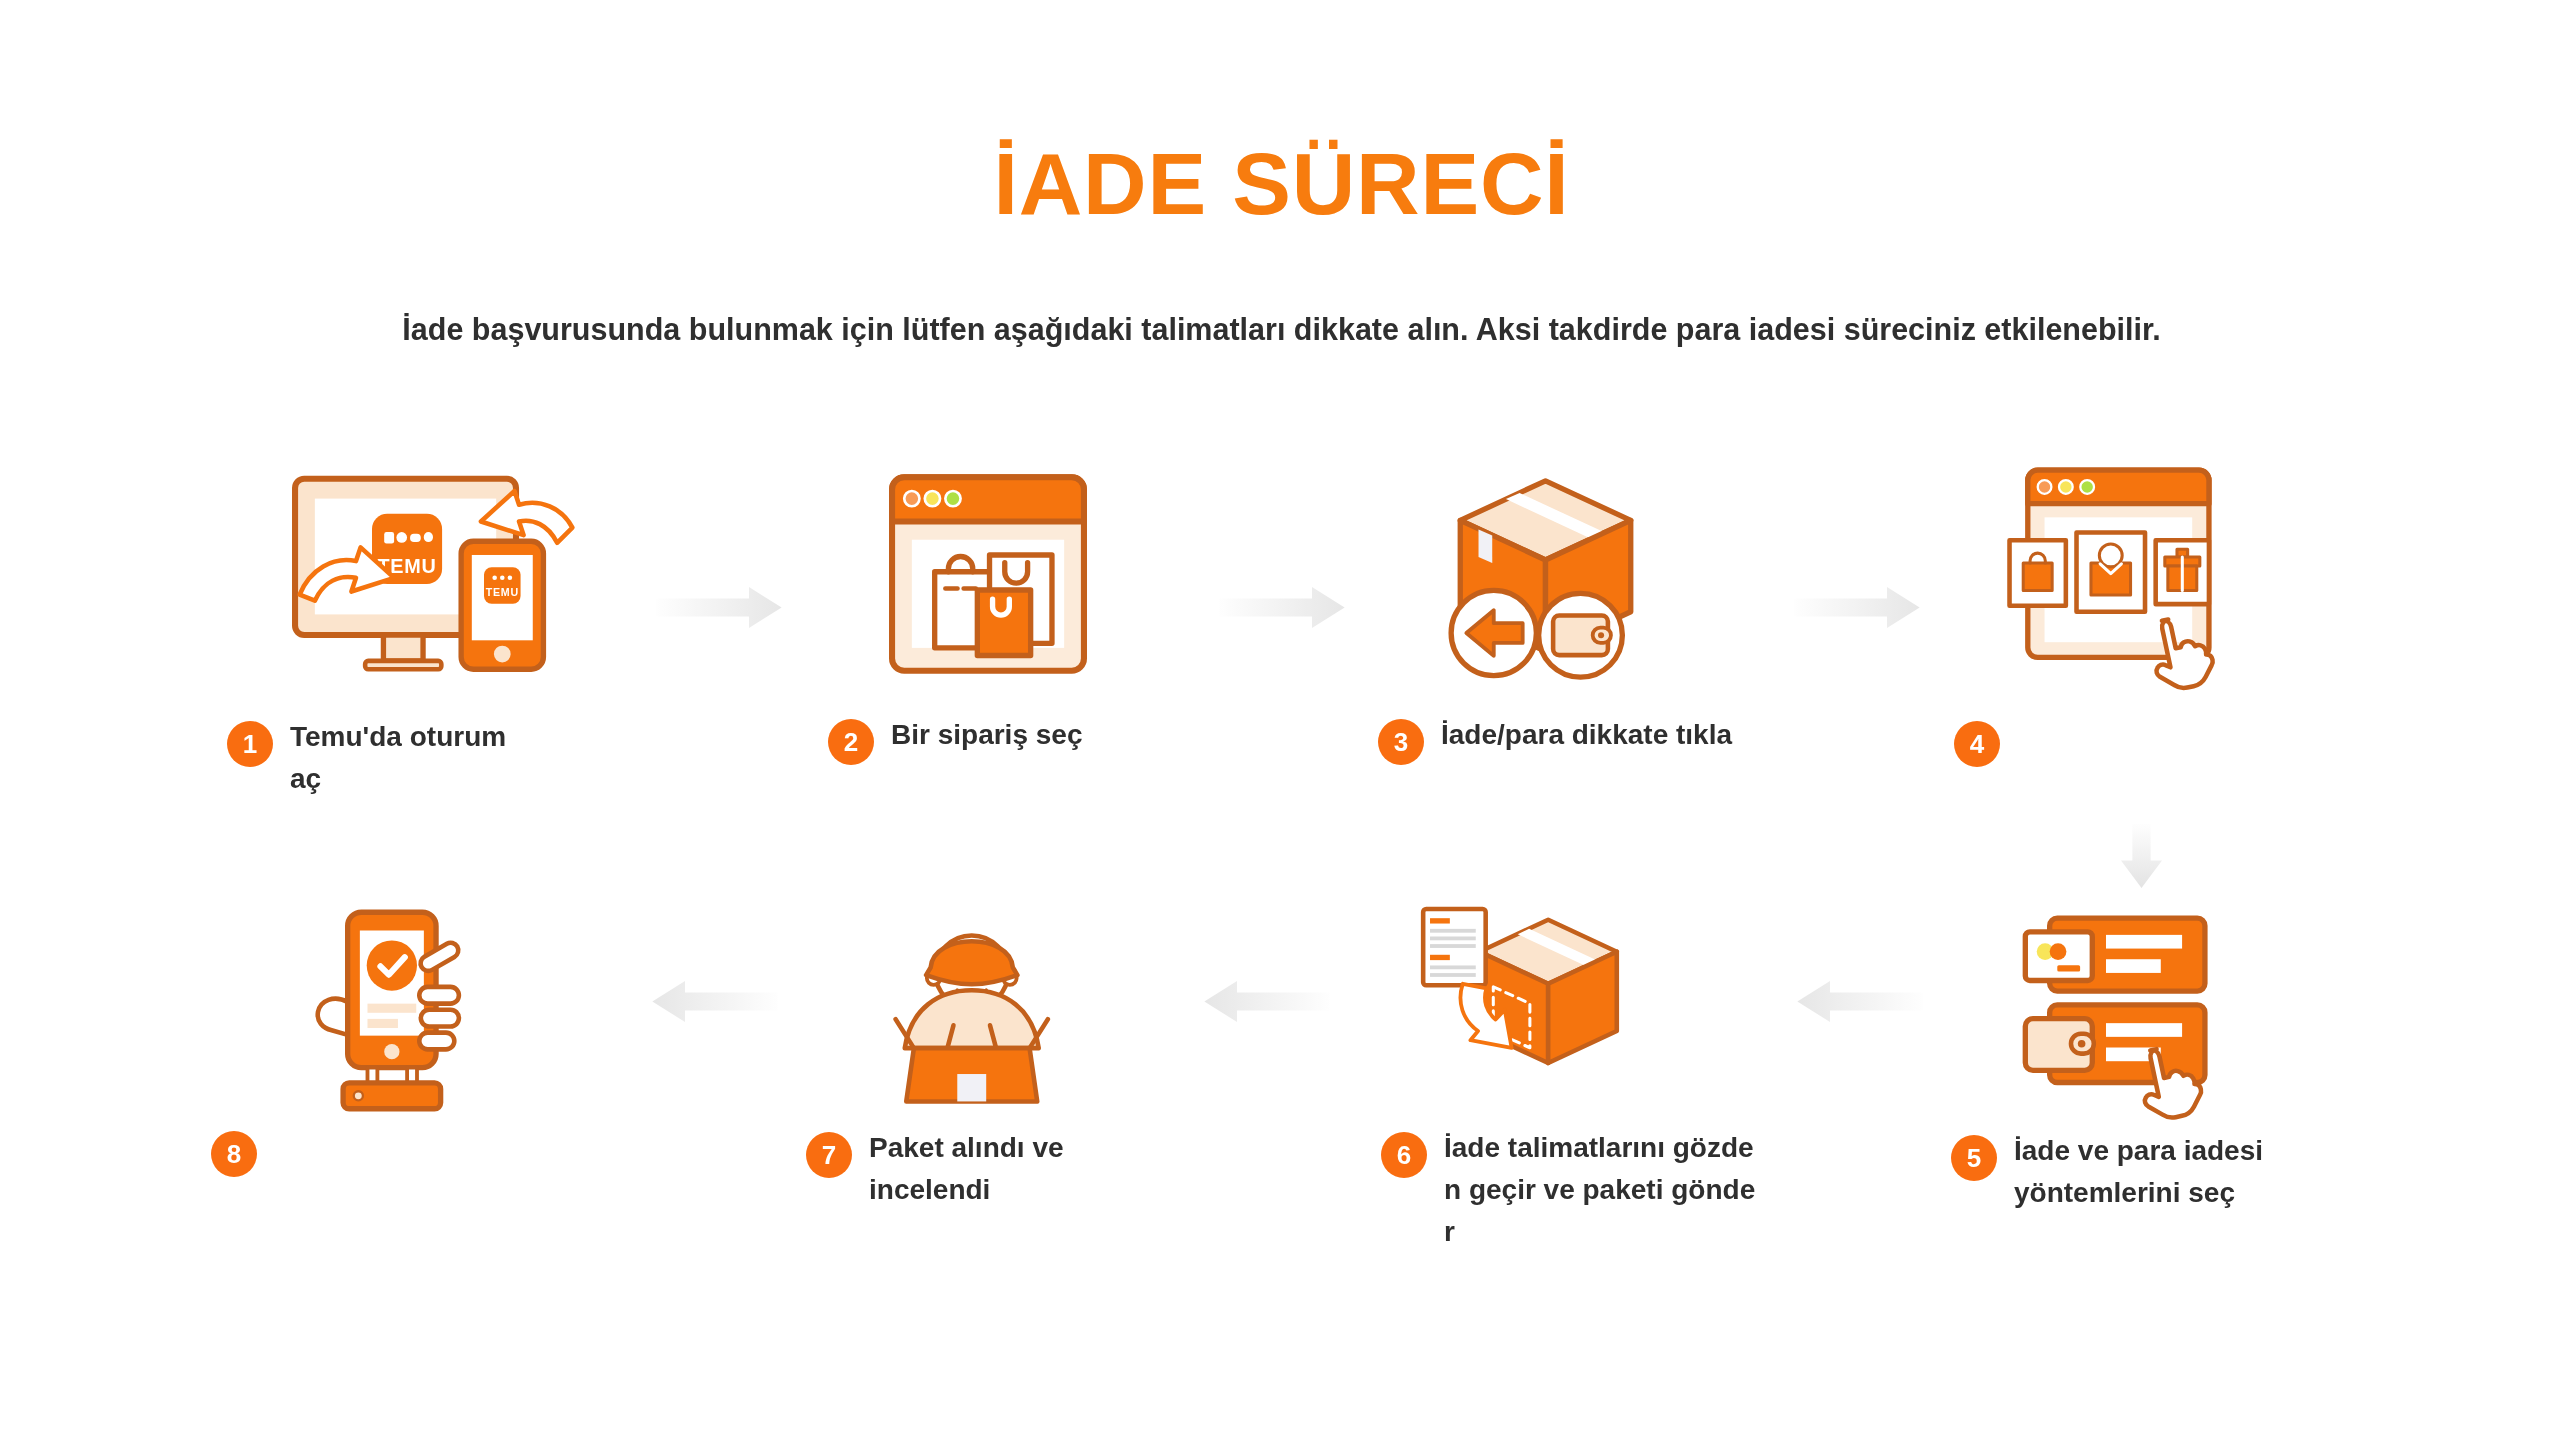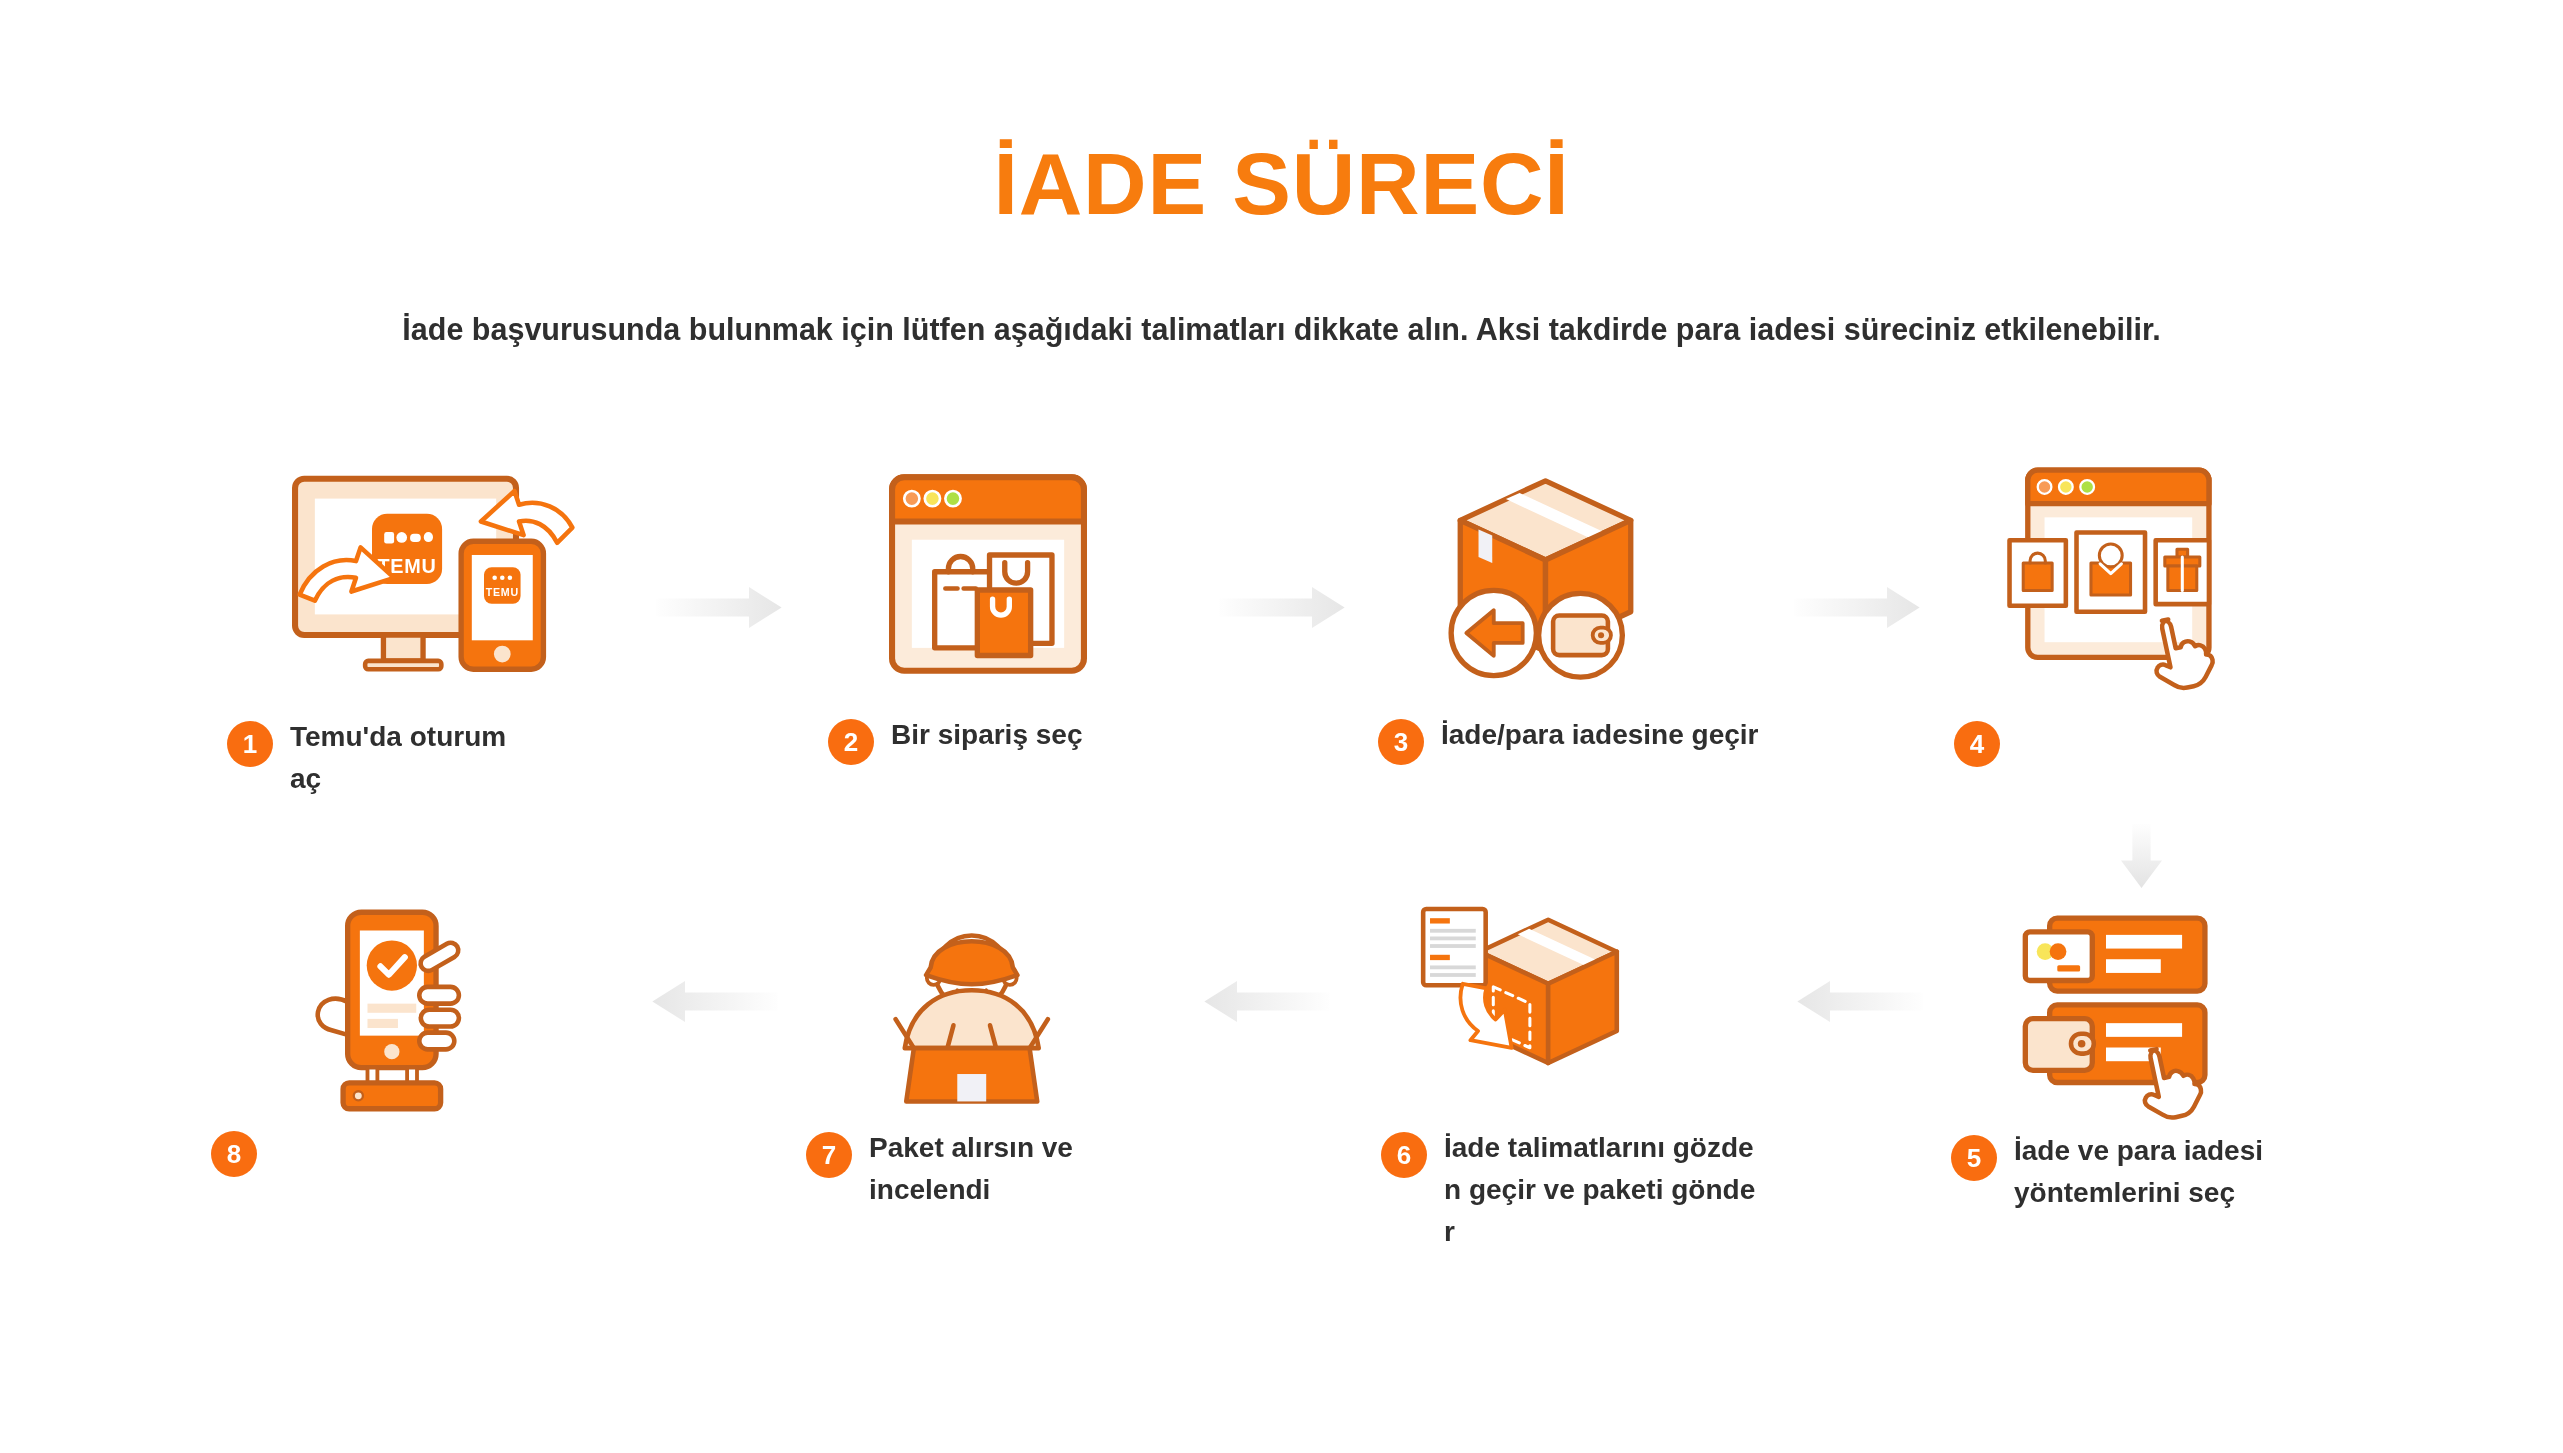--- a/index.html
+++ b/index.html
@@ -298,39 +298,39 @@
     <span class="badge">1</span>
     <div class="step-label">Temu'da oturum
 aç</div>
   </div>
   <div class="caption" style="left:828px;top:714px">
     <span class="badge">2</span>
     <div class="step-label">Bir sipariş seç</div>
   </div>
   <div class="caption" style="left:1378px;top:714px">
     <span class="badge">3</span>
-    <div class="step-label">İade/para iadesine geçir</div>
+    <div class="step-label">İade/para dikkate tıkla</div>
   </div>
   <div class="caption" style="left:1954px;top:716px">
     <span class="badge">4</span>
   </div>
   <div class="caption" style="left:1951px;top:1130px">
     <span class="badge">5</span>
     <div class="step-label">İade ve para iadesi
 yöntemlerini seç</div>
   </div>
   <div class="caption" style="left:1381px;top:1127px">
     <span class="badge">6</span>
     <div class="step-label">İade talimatlarını gözde
 n geçir ve paketi gönde
 r</div>
   </div>
   <div class="caption" style="left:806px;top:1127px">
     <span class="badge">7</span>
-    <div class="step-label">Paket alırsın ve
+    <div class="step-label">Paket alındı ve
 incelendi</div>
   </div>
   <div class="caption" style="left:211px;top:1126px">
     <span class="badge">8</span>
   </div>
 
 </div>
 
 
 </body></html>

